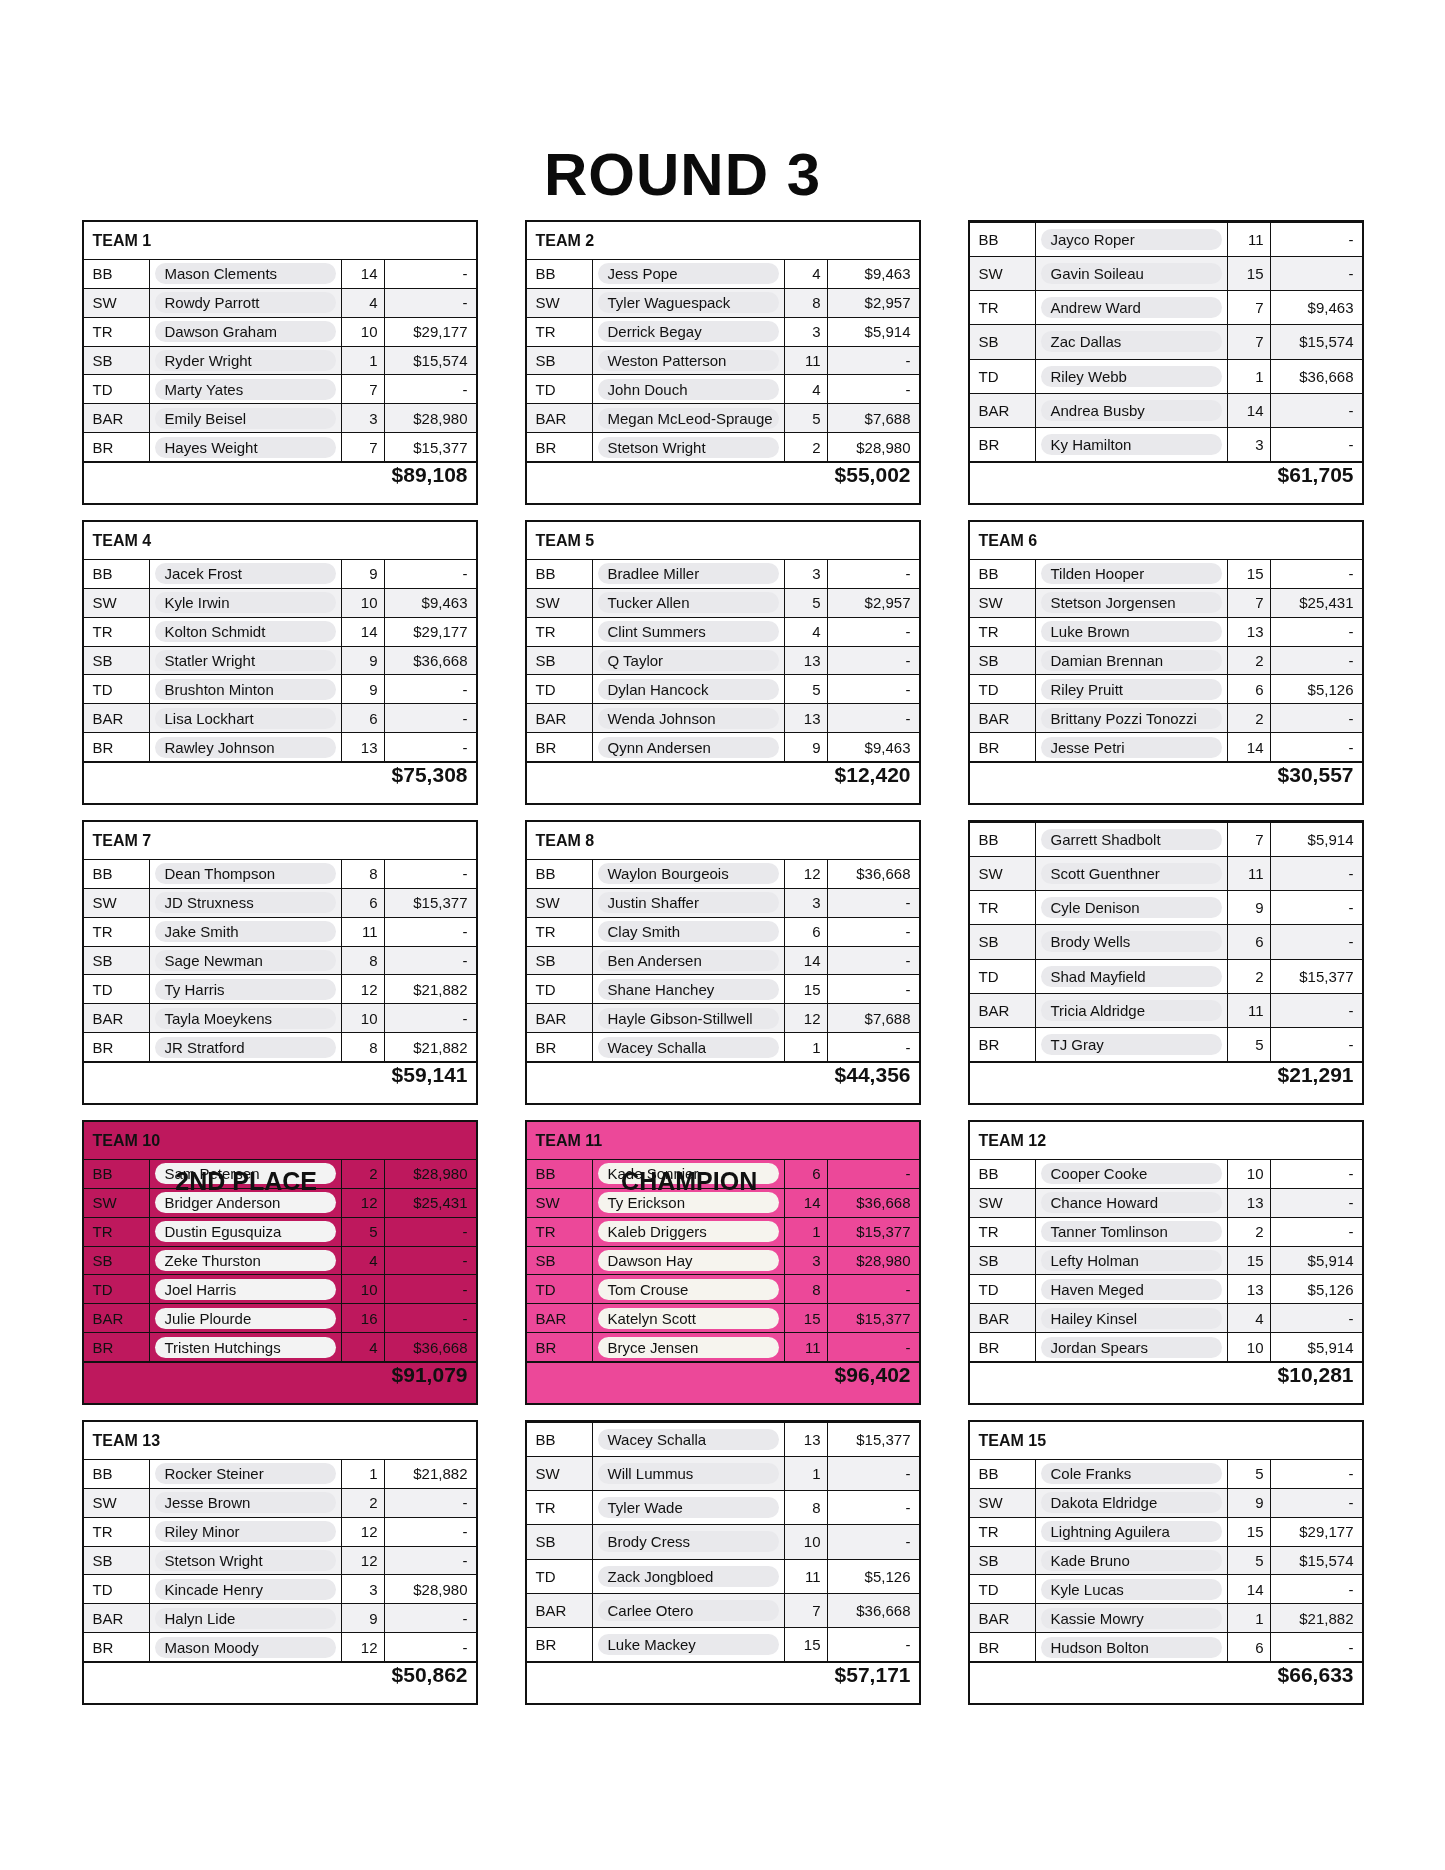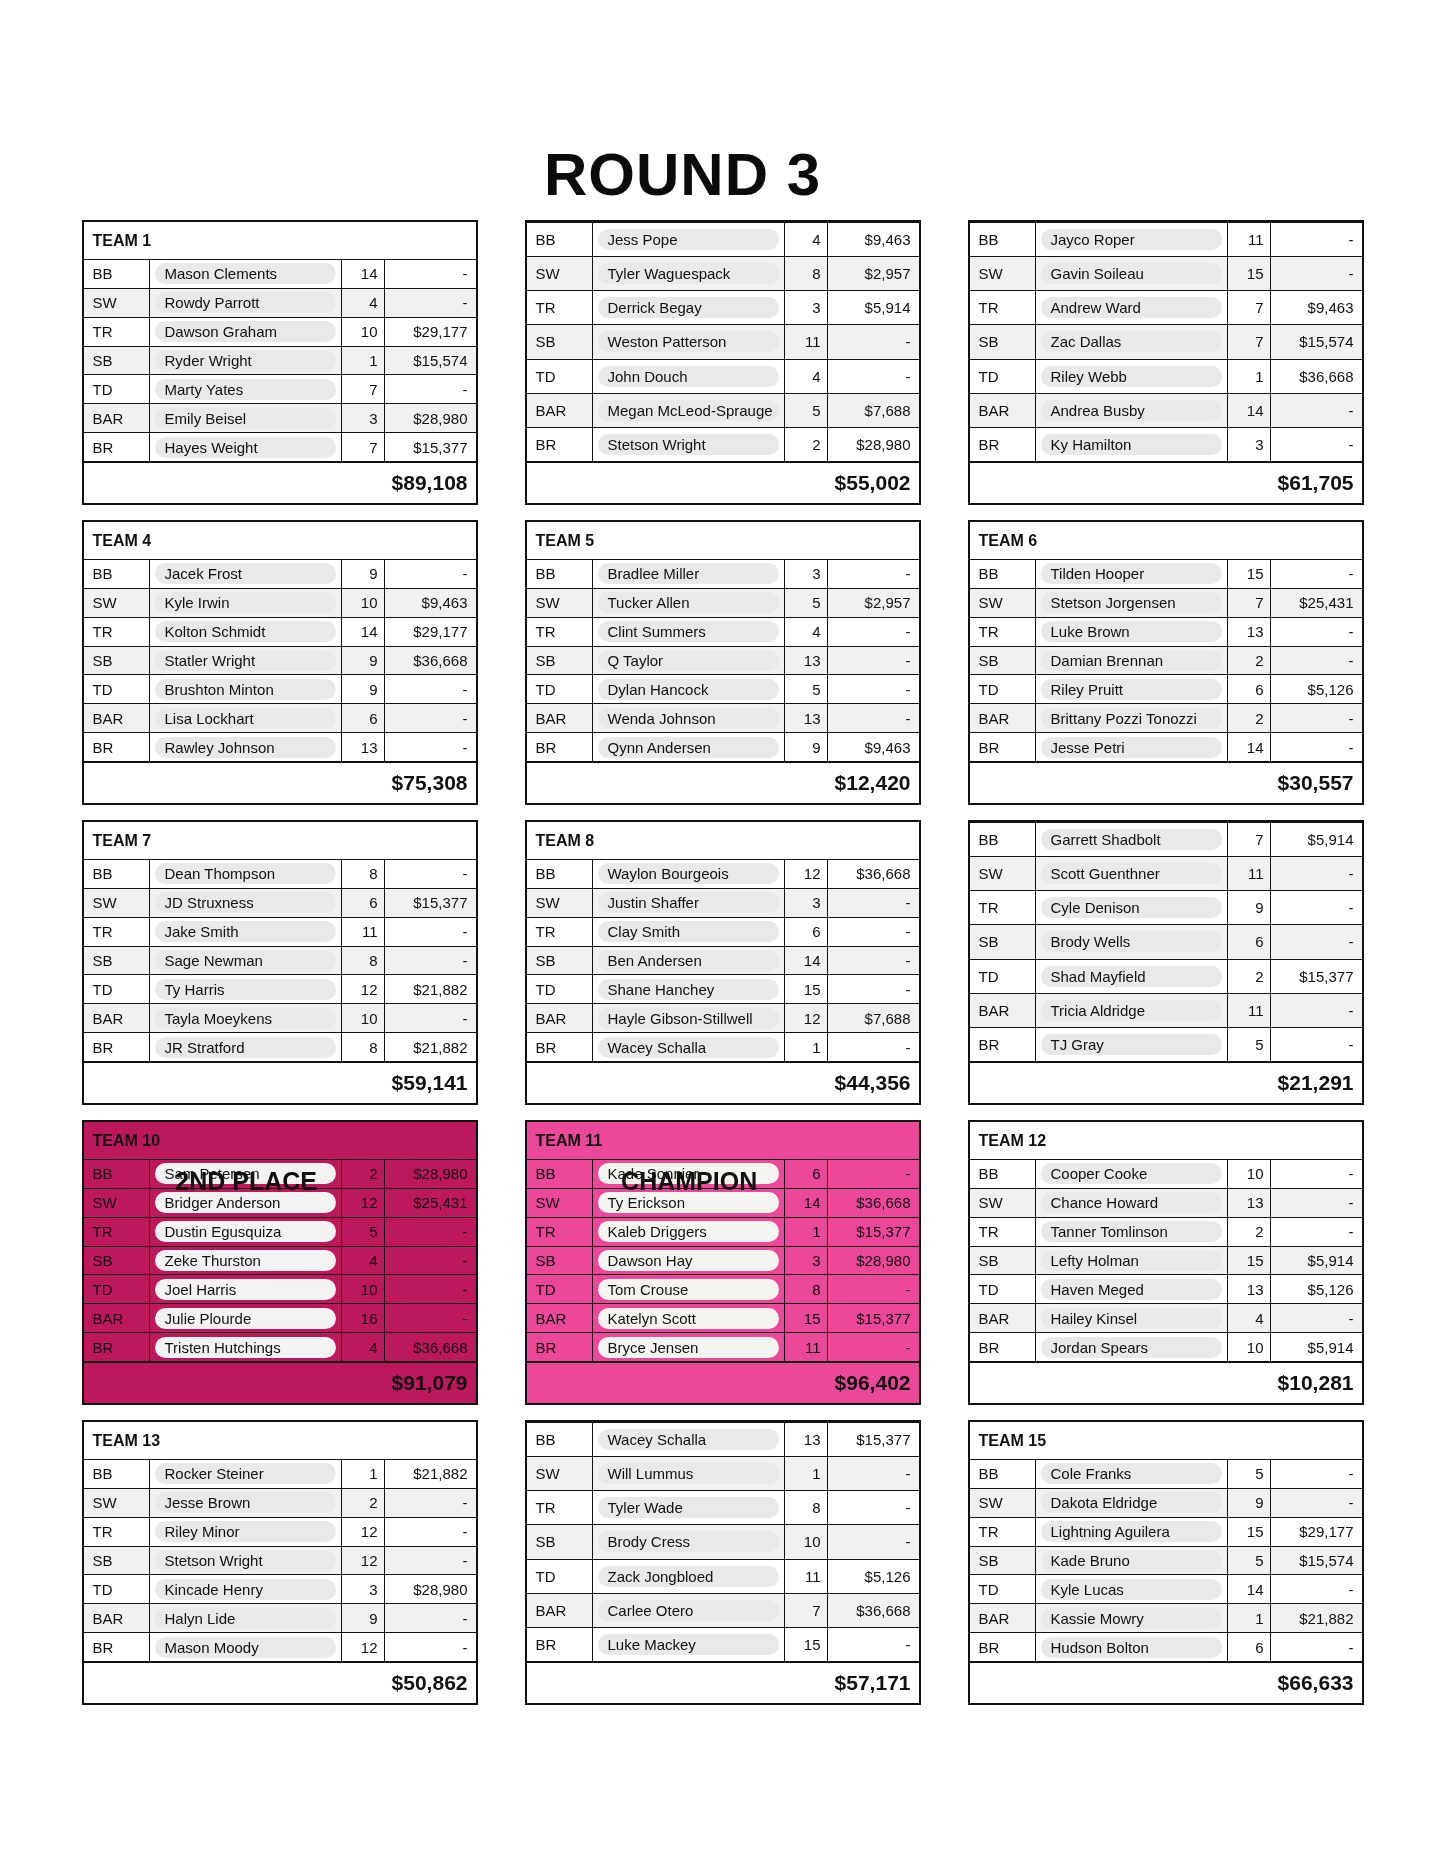--- a/index.html
+++ b/index.html
@@ -78,21 +78,20 @@
     align-items: center;
     padding-left: 10px;
     font-size: 15px;
     white-space: nowrap;
     overflow: hidden;
   }
   .total-row {
     flex: 0 0 42px;
     border-top: 2px solid #111;
     display: flex;
-    align-items: center;
     justify-content: flex-end;
     padding-right: 8px;
   }
   .total-value { font-size: 21px; font-weight: bold; }
   
   .team-card.second { background: #be185d; }
   .team-card.second .player-row.alt { background: transparent; }
   .team-card.second .pill { background: #f3f3f3; }
   
   .team-card.champion { background: #ec4899; }
@@ -164,20 +163,24 @@
       <span class="pill">Hayes Weight</span>
     </div>
     <div class="cell num-cell">7</div>
     <div class="cell money-cell">$15,377</div>
   </div>
       <div class="total-row">
       <span class="total-value">$89,108</span>
     </div>
   </section>
     <section class="team-card">
+    <div class="card-header">
+      <span class="team-name">TEAM 2</span>
+      <span class="team-badge"></span>
+    </div>
     <div class="player-row">
     <div class="cell pos-cell">BB</div>
     <div class="cell name-cell">
       <span class="pill">Jess Pope</span>
     </div>
     <div class="cell num-cell">4</div>
     <div class="cell money-cell">$9,463</div>
   </div>
       <div class="player-row alt">
     <div class="cell pos-cell">SW</div>

